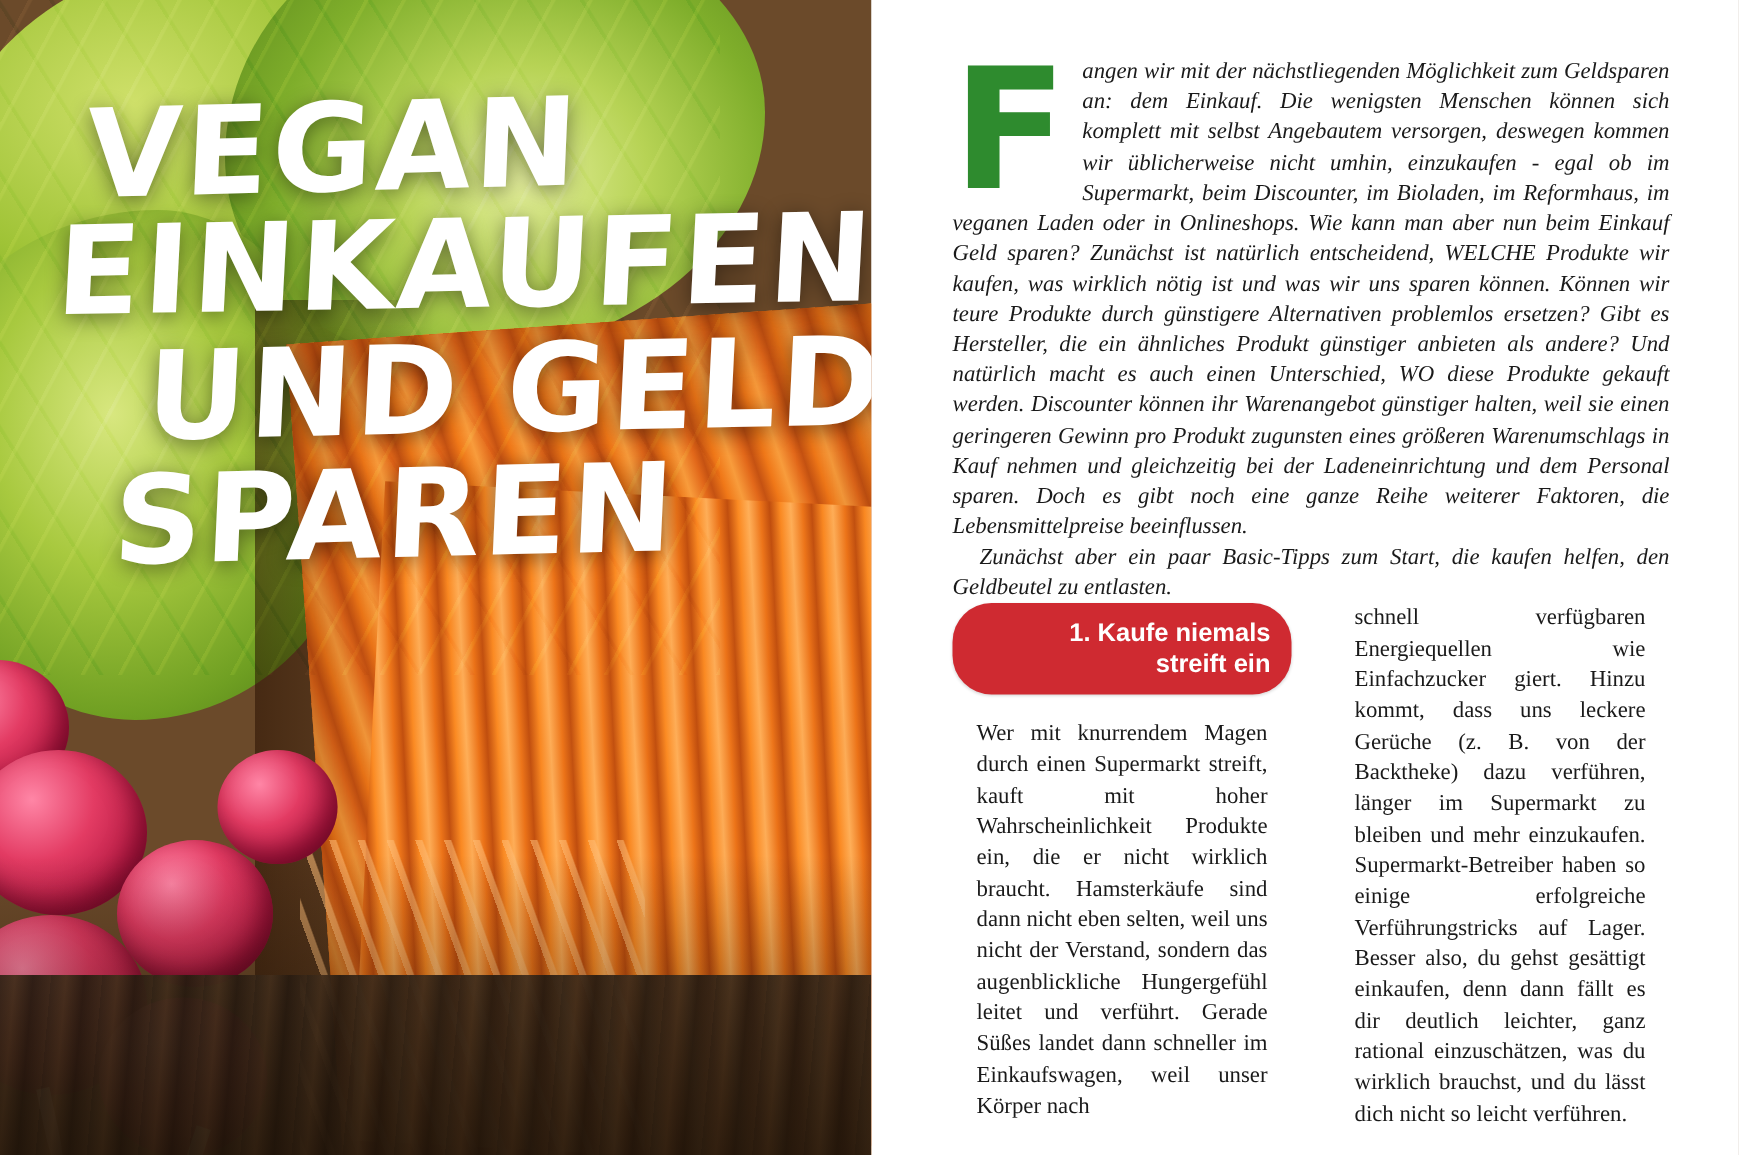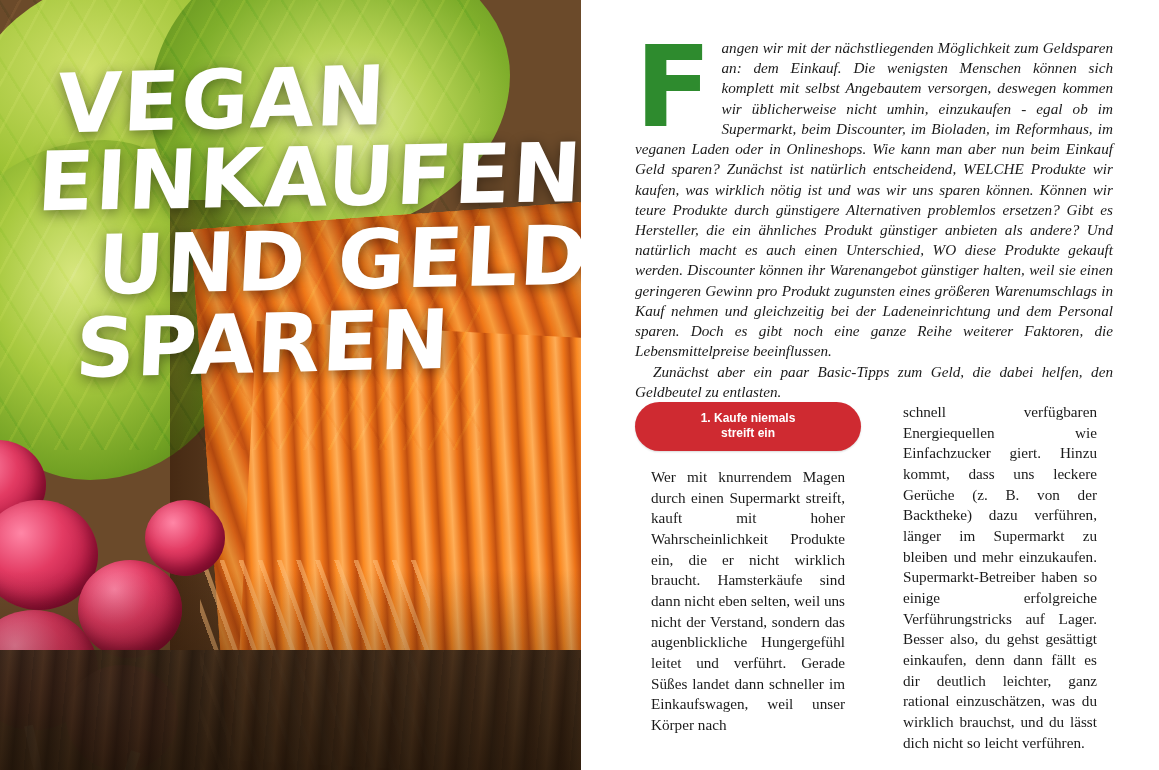--- a/index.html
+++ b/index.html
@@ -219,22 +219,22 @@
   .two-col {
     column-count: 2;
     column-gap: 26px;
   }
   .tip-badge {
     display: block;
     background: #cf2a31;
     color: #ffffff;
     font-family: "Liberation Sans", sans-serif;
     font-weight: bold;
-    font-size: 12px;
-    text-align: center;
+    font-size: 17px;
+    text-align: right;
     line-height: 1.25;
     padding: 9px 14px 10px 14px;
     border-radius: 26px;
     margin: 0 0 16px 0;
     box-shadow: 0 1px 2px rgba(0,0,0,0.15);
   }
   .col-text {
     font-family: "Liberation Serif", serif;
     font-size: 15.2px;
     line-height: 1.36;
@@ -279,21 +279,21 @@
       <div class="tl3">UND GELD</div>
       <div class="tl4">SPAREN</div>
     </div>
   </div>
 
   <div class="text-page">
 
     <div class="body-text">
       <span class="dropcap">F</span>
       <p class="para">angen wir mit der nächstliegenden Möglichkeit zum Geldsparen an: dem Einkauf. Die wenigsten Menschen können sich komplett mit selbst Angebautem versorgen, deswegen kommen wir üblicherweise nicht umhin, einzukaufen - egal ob im Supermarkt, beim Discounter, im Bioladen, im Reformhaus, im veganen Laden oder in Onlineshops. Wie kann man aber nun beim Einkauf Geld sparen? Zunächst ist natürlich entscheidend, WELCHE Produkte wir kaufen, was wirklich nötig ist und was wir uns sparen können. Können wir teure Produkte durch günstigere Alternativen problemlos ersetzen? Gibt es Hersteller, die ein ähnliches Produkt günstiger anbieten als andere? Und natürlich macht es auch einen Unterschied, WO diese Produkte gekauft werden. Discounter können ihr Warenangebot günstiger halten, weil sie einen geringeren Gewinn pro Produkt zugunsten eines größeren Warenumschlags in Kauf nehmen und gleichzeitig bei der Ladeneinrichtung und dem Personal sparen. Doch es gibt noch eine ganze Reihe weiterer Faktoren, die Lebensmittelpreise beeinflussen.</p>
-      <p class="para">Zunächst aber ein paar Basic-Tipps zum Geld, die dabei helfen, den Geldbeutel zu entlasten.</p>
+      <p class="para">Zunächst aber ein paar Basic-Tipps zum Start, die kaufen helfen, den Geldbeutel zu entlasten.</p>
     </div>
 
 
     <div class="two-col">
       <div class="tip-badge">
         <span>1. Kaufe niemals</span><br>
         <span>streift ein</span>
       </div>
       <p class="col-text">Wer mit knurrendem Magen durch einen Supermarkt streift, kauft mit hoher Wahrscheinlichkeit Produkte ein, die er nicht wirklich braucht. Hamsterkäufe sind dann nicht eben selten, weil uns nicht der Verstand, sondern das augenblickliche Hungergefühl leitet und verführt. Gerade Süßes landet dann schneller im Einkaufswagen, weil unser Körper nach</p>
       <p class="col-text">schnell verfügbaren Energiequellen wie Einfachzucker giert. Hinzu kommt, dass uns leckere Gerüche (z. B. von der Backtheke) dazu verführen, länger im Supermarkt zu bleiben und mehr einzukaufen. Supermarkt-Betreiber haben so einige erfolgreiche Verführungstricks auf Lager. Besser also, du gehst gesättigt einkaufen, denn dann fällt es dir deutlich leichter, ganz rational einzuschätzen, was du wirklich brauchst, und du lässt dich nicht so leicht verführen.</p>

